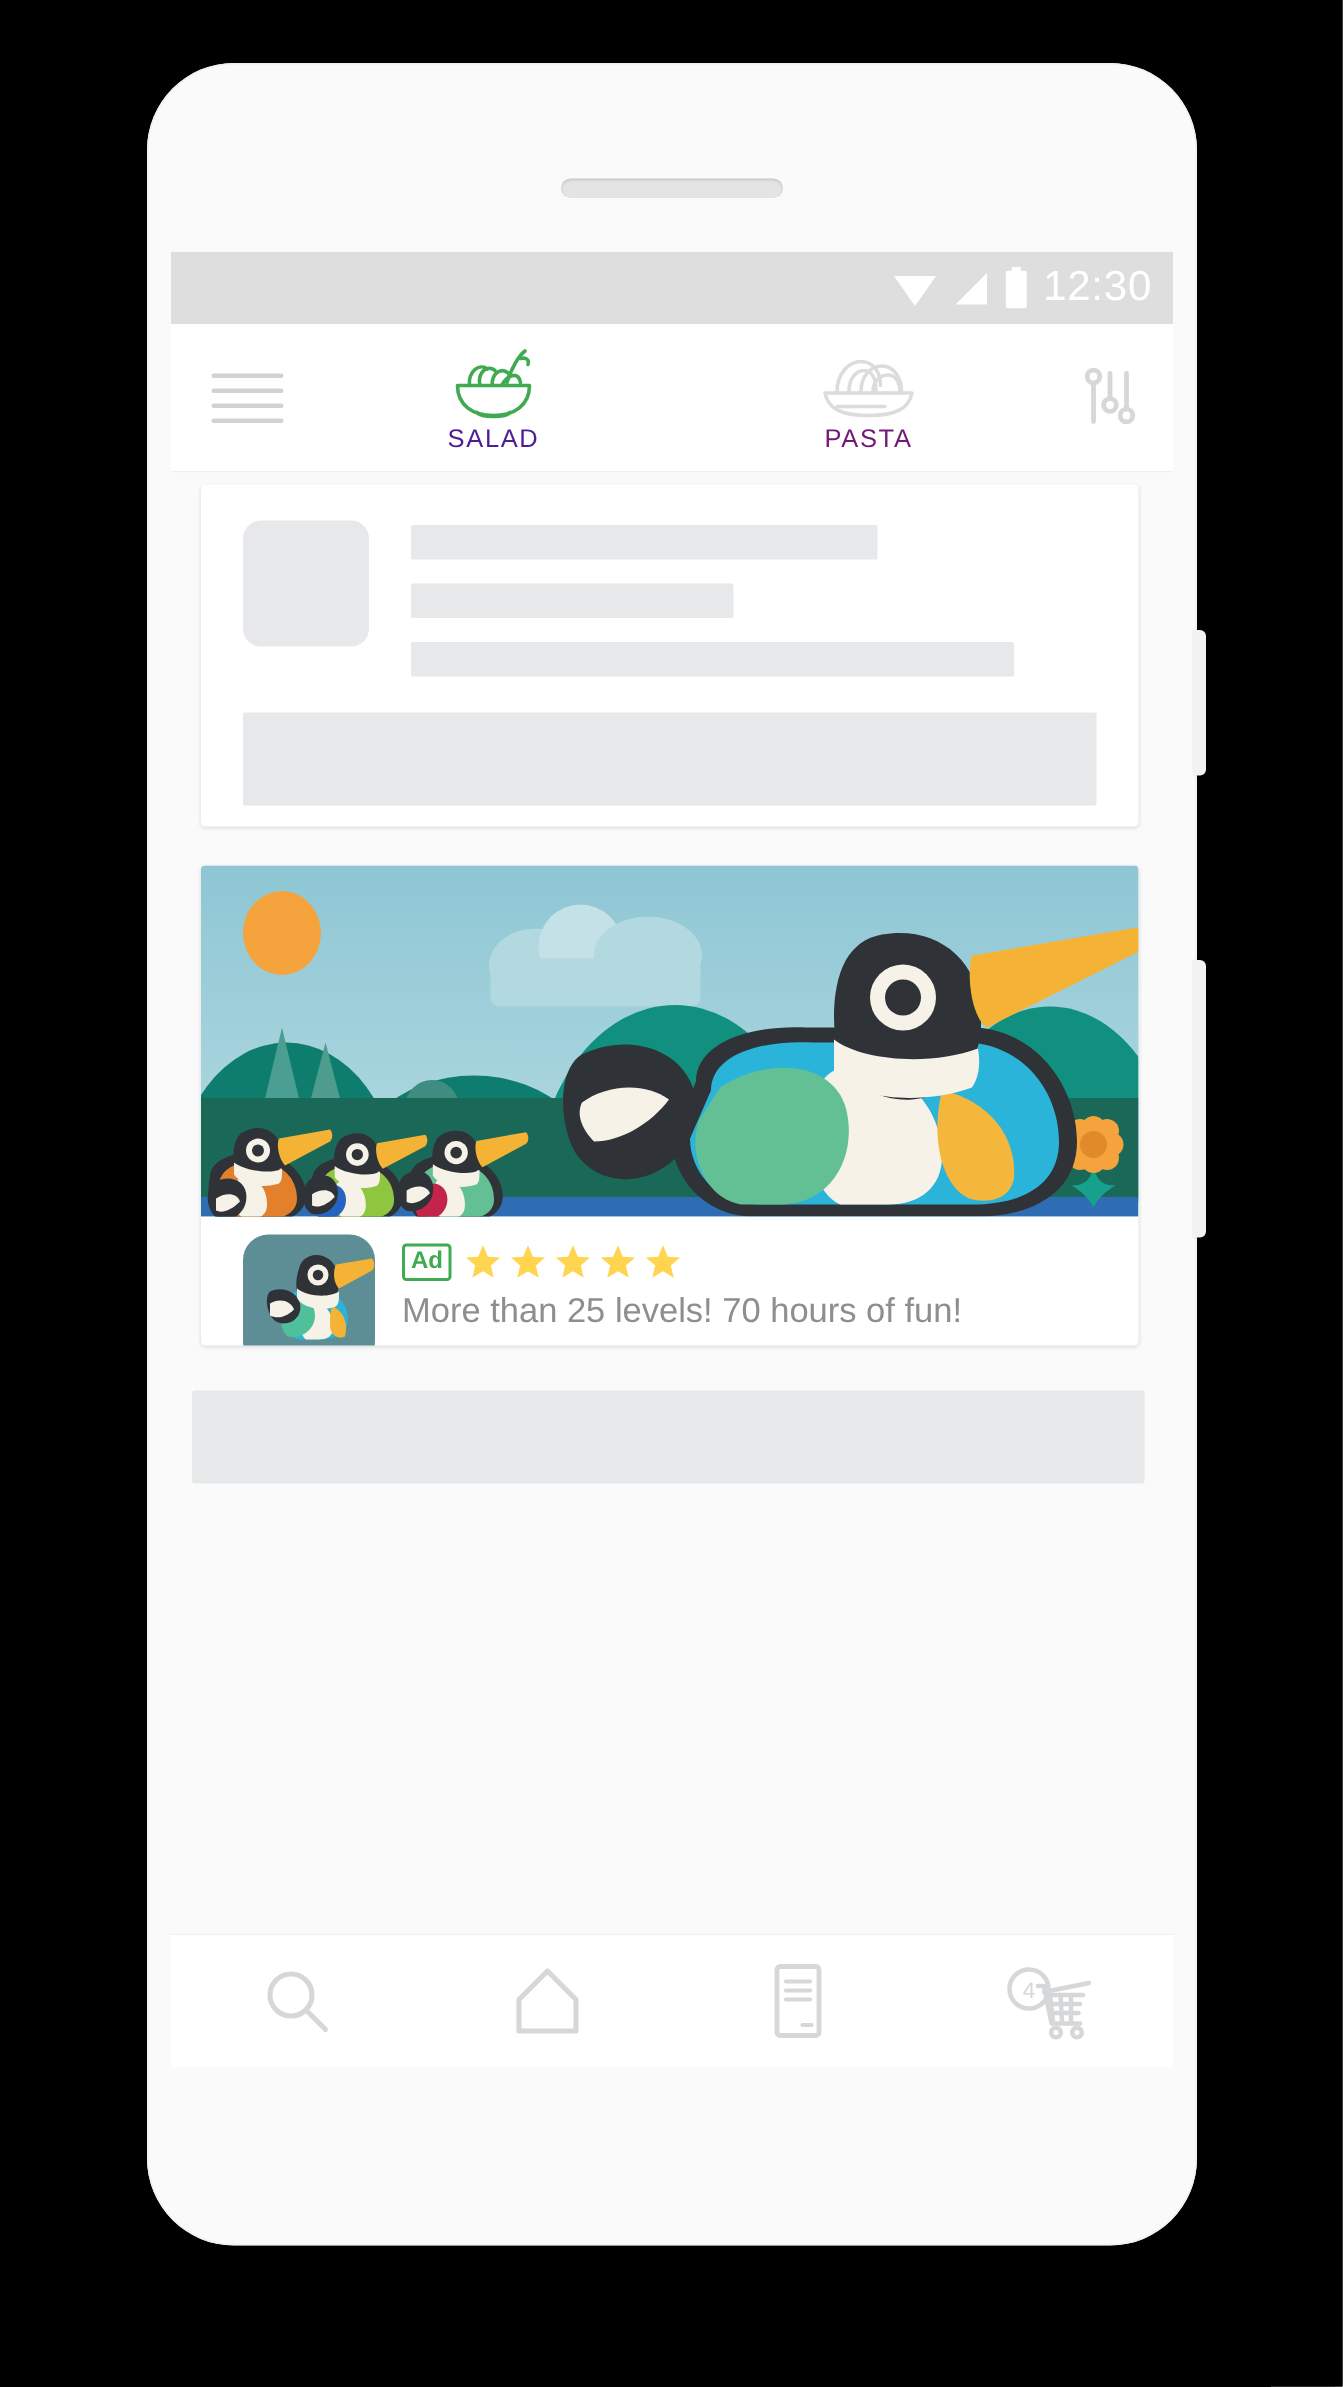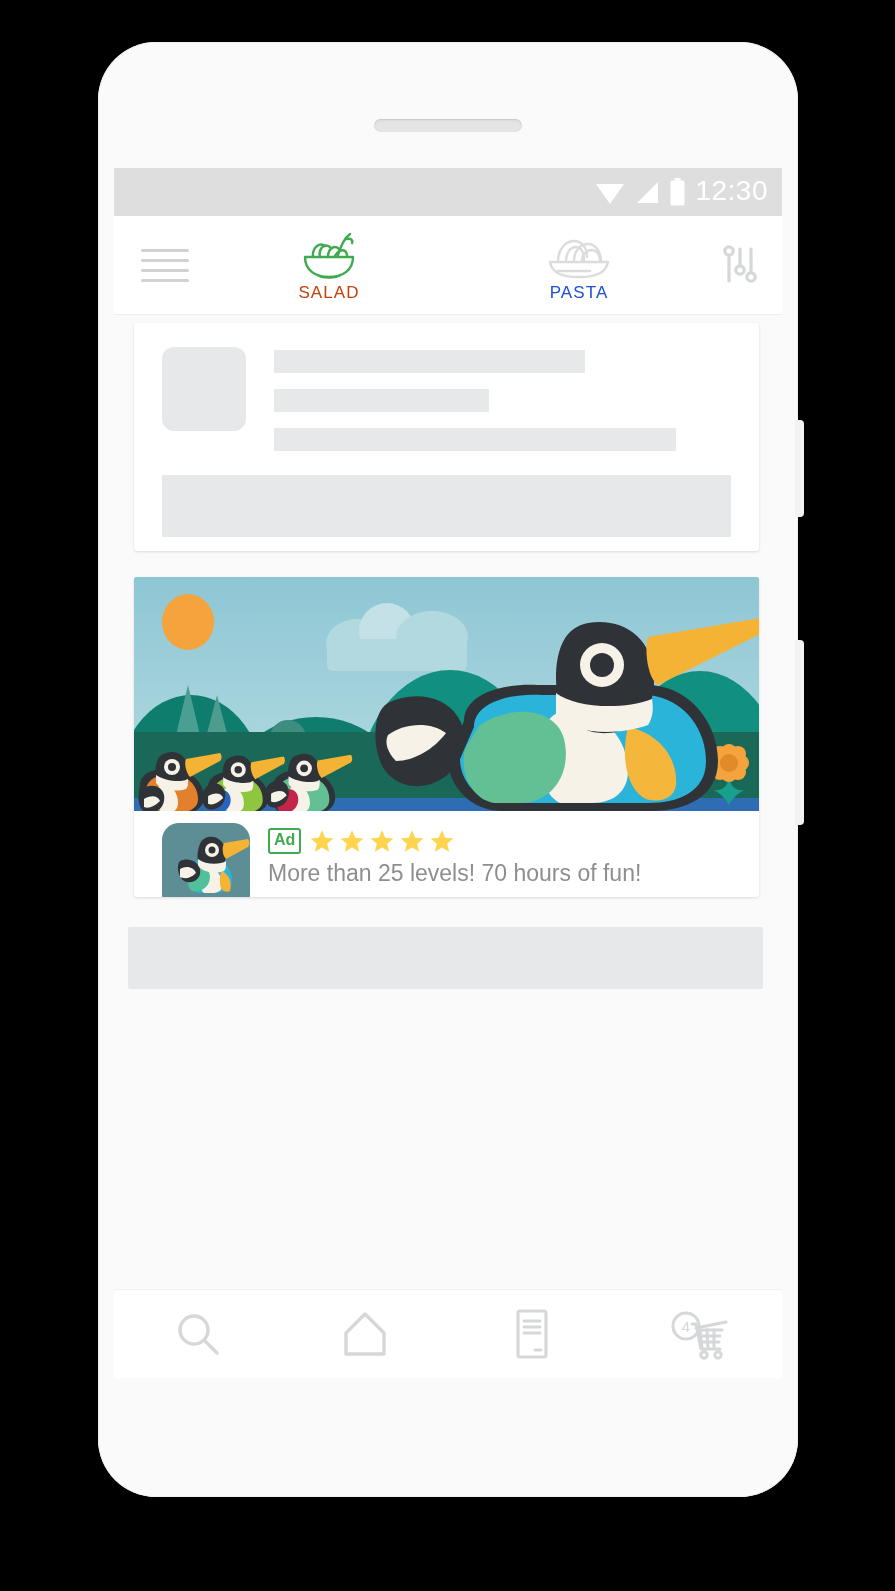--- a/index.html
+++ b/index.html
@@ -32,22 +32,22 @@
   .sb-ico{display:block;}
   .sb-time{color:#fff;font-size:28px;letter-spacing:.5px;line-height:1;padding-bottom:2px;}
 
   
   .appbar{height:99px;background:#fff;display:flex;align-items:center;
     border-bottom:1px solid #eee;box-sizing:border-box;padding:0 6px;}
   .hamb{width:78px;display:flex;flex-direction:column;align-items:center;gap:7px;padding-left:6px;}
   .hamb i{display:block;width:48px;height:3px;background:#d2d2d2;border-radius:2px;}
   .tabs{flex:1;display:flex;align-items:flex-start;justify-content:space-around;padding-top:4px;}
   .tab{display:flex;flex-direction:column;align-items:center;gap:2px;width:150px;}
-  .tab .lbl{font-size:17px;letter-spacing:1.1px;color:#1d4ed8;}
-  .tab.active .lbl{color:#c2410c;}
+  .tab .lbl{font-size:17px;letter-spacing:1.1px;color:#701a75;}
+  .tab.active .lbl{color:#4c1d95;}
   .filter-btn{width:72px;display:flex;justify-content:center;align-items:center;}
 
   
   .content{background:#fafafa;height:1063px;position:relative;}
 
   .card{background:#fff;border-radius:3px;box-shadow:0 1px 3px rgba(0,0,0,.13);}
 
   .skel-card{position:absolute;left:20px;top:8px;width:625px;height:228px;}
   .skel-row{display:flex;padding:24px 28px 0 28px;gap:28px;}
   .skel-thumb{width:84px;height:84px;border-radius:12px;background:#e6e8ea;flex:none;}
@@ -56,21 +56,21 @@
   .skel-wide{margin:24px 28px 0 28px;height:62px;background:#e6e8ea;border-radius:1px;}
 
   
   .ad-card{position:absolute;left:20px;top:262px;width:625px;height:320px;overflow:hidden;}
   .ad-creative{position:relative;width:625px;height:234px;overflow:hidden;background:#8fc9d6;}
   .ad-body{padding:4px 0 0 0;}
   .ad-top{display:flex;padding:8px 0 0 28px;gap:18px;}
   .app-icon{width:88px;height:88px;border-radius:17px;background:#5d8d95;flex:none;position:relative;overflow:hidden;}
   .ad-meta{flex:1;padding-right:12px;}
   .ad-title{color:#3faa50;font-size:28px;font-weight:bold;line-height:1.08;letter-spacing:-.2px;}
-  .ad-rating{display:flex;gap:8px;margin-top:5px;}
+  .ad-rating{display:flex;align-items:center;gap:8px;margin-top:5px;}
   .ad-badge{border:2px solid #3faa50;color:#3faa50;font-size:16px;font-weight:bold;
     padding:0 4px 1px 4px;border-radius:3px;line-height:1.25;}
   .stars{display:flex;gap:4px;}
   .ad-desc{color:#8e8e8e;font-size:23px;margin-top:6px;line-height:1.15;}
 
   .skel-bar{position:absolute;left:14px;top:612px;width:635px;height:62px;background:#e6e8ea;border-radius:2px;}
 
   
   .botnav{position:absolute;left:0;bottom:0;width:668px;height:88px;background:#fff;
     display:flex;align-items:center;justify-content:space-around;border-top:1px solid #f2f2f2;}

